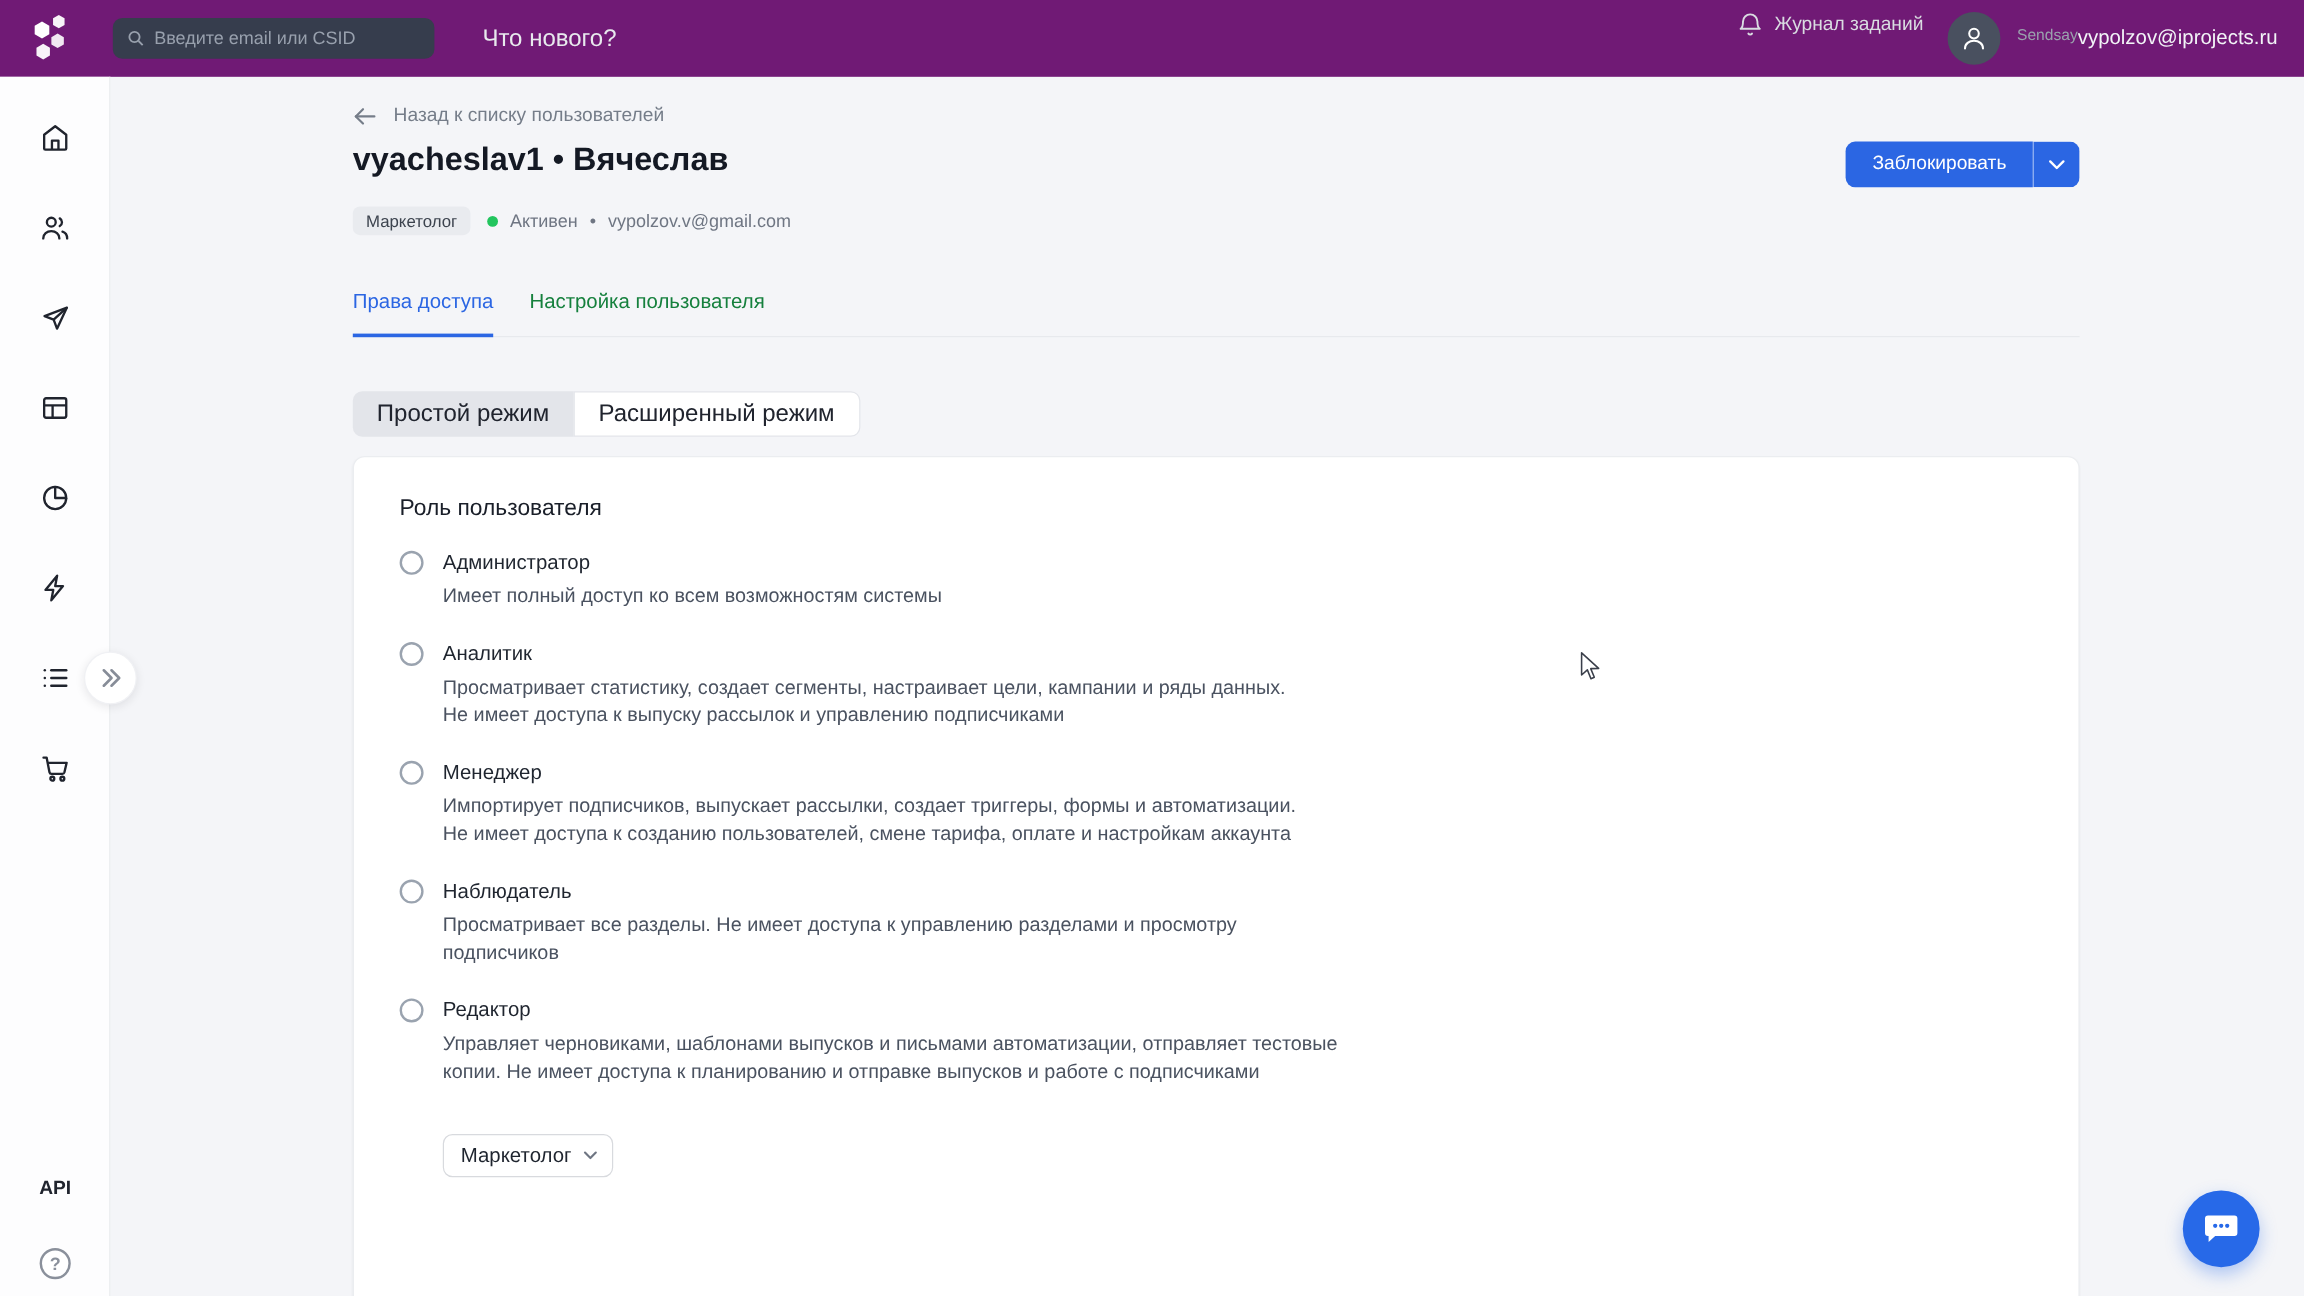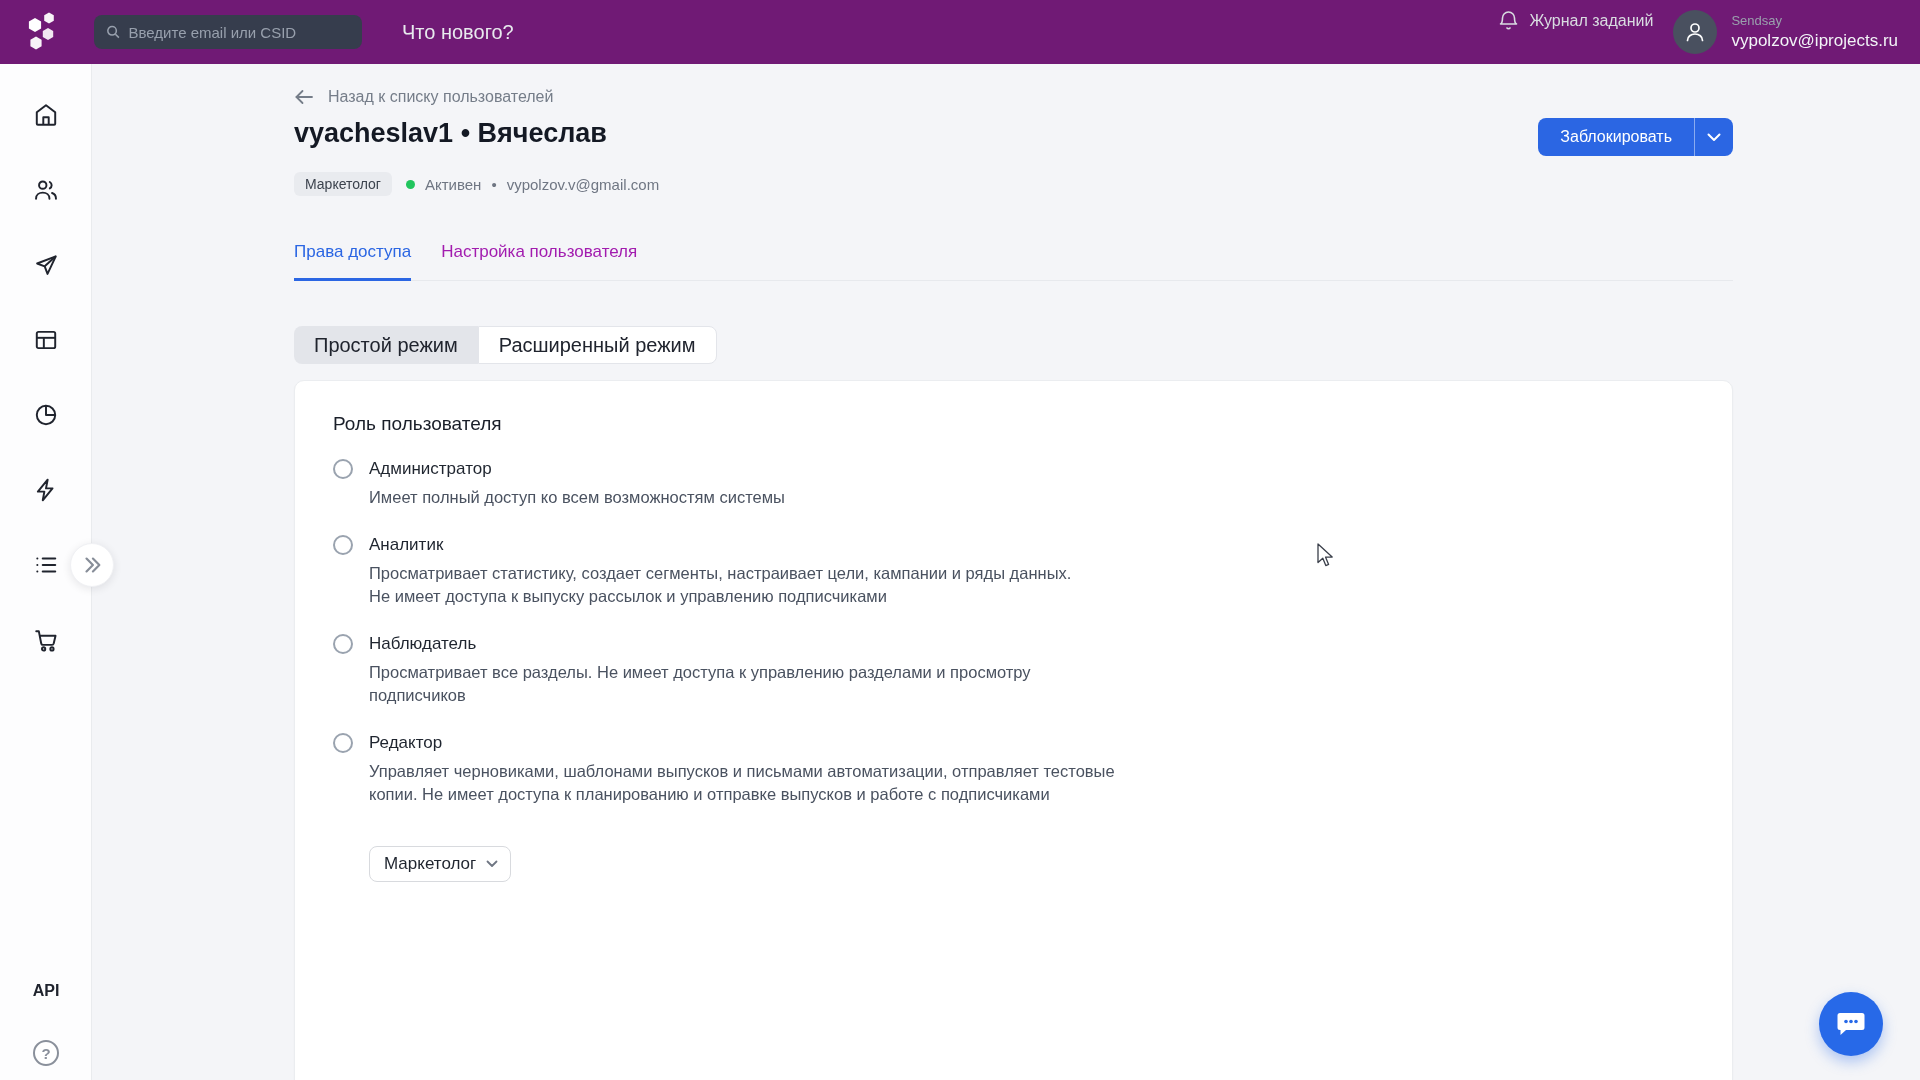--- a/index.html
+++ b/index.html
@@ -25,21 +25,21 @@
   }
   .search input::placeholder { color:#98a0ad; }
   .whats-new { color:#e8eaee; font-size:20px; cursor:pointer; }
   .topbar-right { margin-left:auto; display:flex; align-items:flex-start; gap:20px; }
   .journal { display:flex; align-items:center; gap:10px; color:#d9dce1; font-size:16px; cursor:pointer; }
   .account { display:flex; align-items:center; gap:14px; cursor:pointer; }
   .avatar {
     width:44px; height:44px; border-radius:50%; background:#49505f;
     display:flex; align-items:center; justify-content:center;
   }
-  .account-meta { display:flex; flex-direction:column; line-height:1.25; }
+  .account-meta { display:flex; flex-direction:row; line-height:1.25; }
   .account-name { color:#9aa1ad; font-size:13px; }
   .account-email { color:#f2f4f7; font-size:17px; }
 
   
   .sidebar {
     position:absolute; left:0; top:64px; width:92px; bottom:0;
     background:#fdfdfe; border-right:1px solid #e9ebee;
     display:flex; flex-direction:column; align-items:center; padding-top:38px; gap:49px;
   }
   .side-icon { width:26px; height:26px; color:#20242e; cursor:pointer; flex:0 0 auto; }
@@ -89,21 +89,21 @@
   .block-caret {
     background:#2b66e3; border:none; border-left:1px solid rgba(255,255,255,.45);
     width:39px; border-radius:0 8px 8px 0; cursor:pointer; color:#fff;
     display:flex; align-items:center; justify-content:center;
   }
 
   .tabs {
     position:absolute; left:202px; top:178px; width:1439px;
     display:flex; gap:30px; border-bottom:1px solid #e7e9ed;
   }
-  .tab { font-size:17px; padding-bottom:16px; cursor:pointer; color:#a21caf; border-bottom:3px solid transparent; margin-bottom:-1px; }
+  .tab { font-size:17px; padding-bottom:16px; cursor:pointer; color:#15803d; border-bottom:3px solid transparent; margin-bottom:-1px; }
   .tab.active { color:#2b66e3; border-bottom-color:#2b66e3; }
 
   .mode-toggle { position:absolute; left:202px; top:262px; display:flex; height:38px; }
   .mode-seg {
     display:flex; align-items:center; padding:0 20px; font-size:20px; font-family:inherit;
     cursor:pointer; border:none; color:#20242e;
   }
   .mode-seg.active { background:#e3e5ea; border-radius:8px 0 0 8px; }
   .mode-seg.inactive { background:#fff; border:1px solid #e3e5ea; border-radius:0 8px 8px 0; }
 
@@ -306,20 +306,28 @@
 
     <div class="opt">
       <div class="opt-row">
         <span class="radio"></span>
         <span class="opt-label">Аналитик</span>
       </div>
       <p class="opt-desc">Просматривает статистику, создает сегменты, настраивает цели, кампании и ряды данных.
 Не имеет доступа к выпуску рассылок и управлению подписчиками</p>
     </div>
 
+    <div class="opt">
+      <div class="opt-row">
+        <span class="radio"></span>
+        <span class="opt-label">Менеджер</span>
+      </div>
+      <p class="opt-desc">Импортирует подписчиков, выпускает рассылки, создает триггеры, формы и автоматизации.
+Не имеет доступа к созданию пользователей, смене тарифа, оплате и настройкам аккаунта</p>
+    </div>
 
     <div class="opt">
       <div class="opt-row">
         <span class="radio"></span>
         <span class="opt-label">Наблюдатель</span>
       </div>
       <p class="opt-desc">Просматривает все разделы. Не имеет доступа к управлению разделами и просмотру
 подписчиков</p>
     </div>
 

